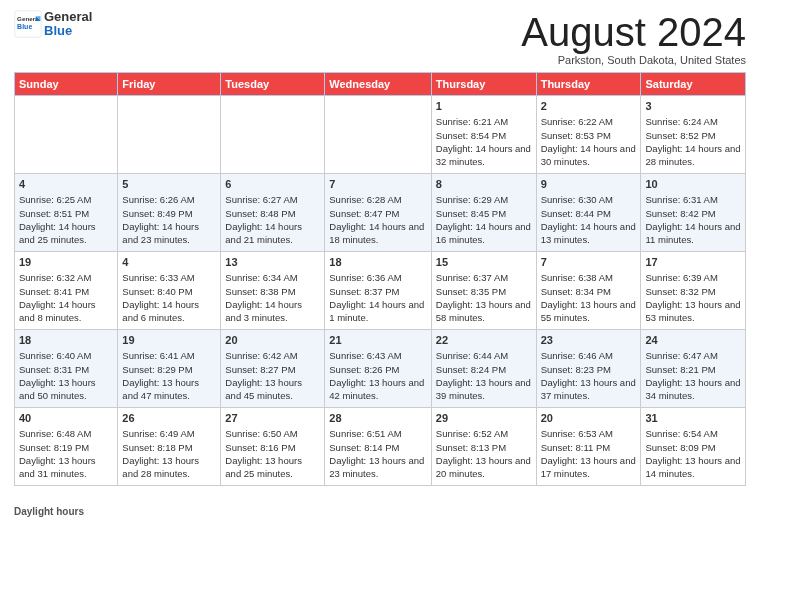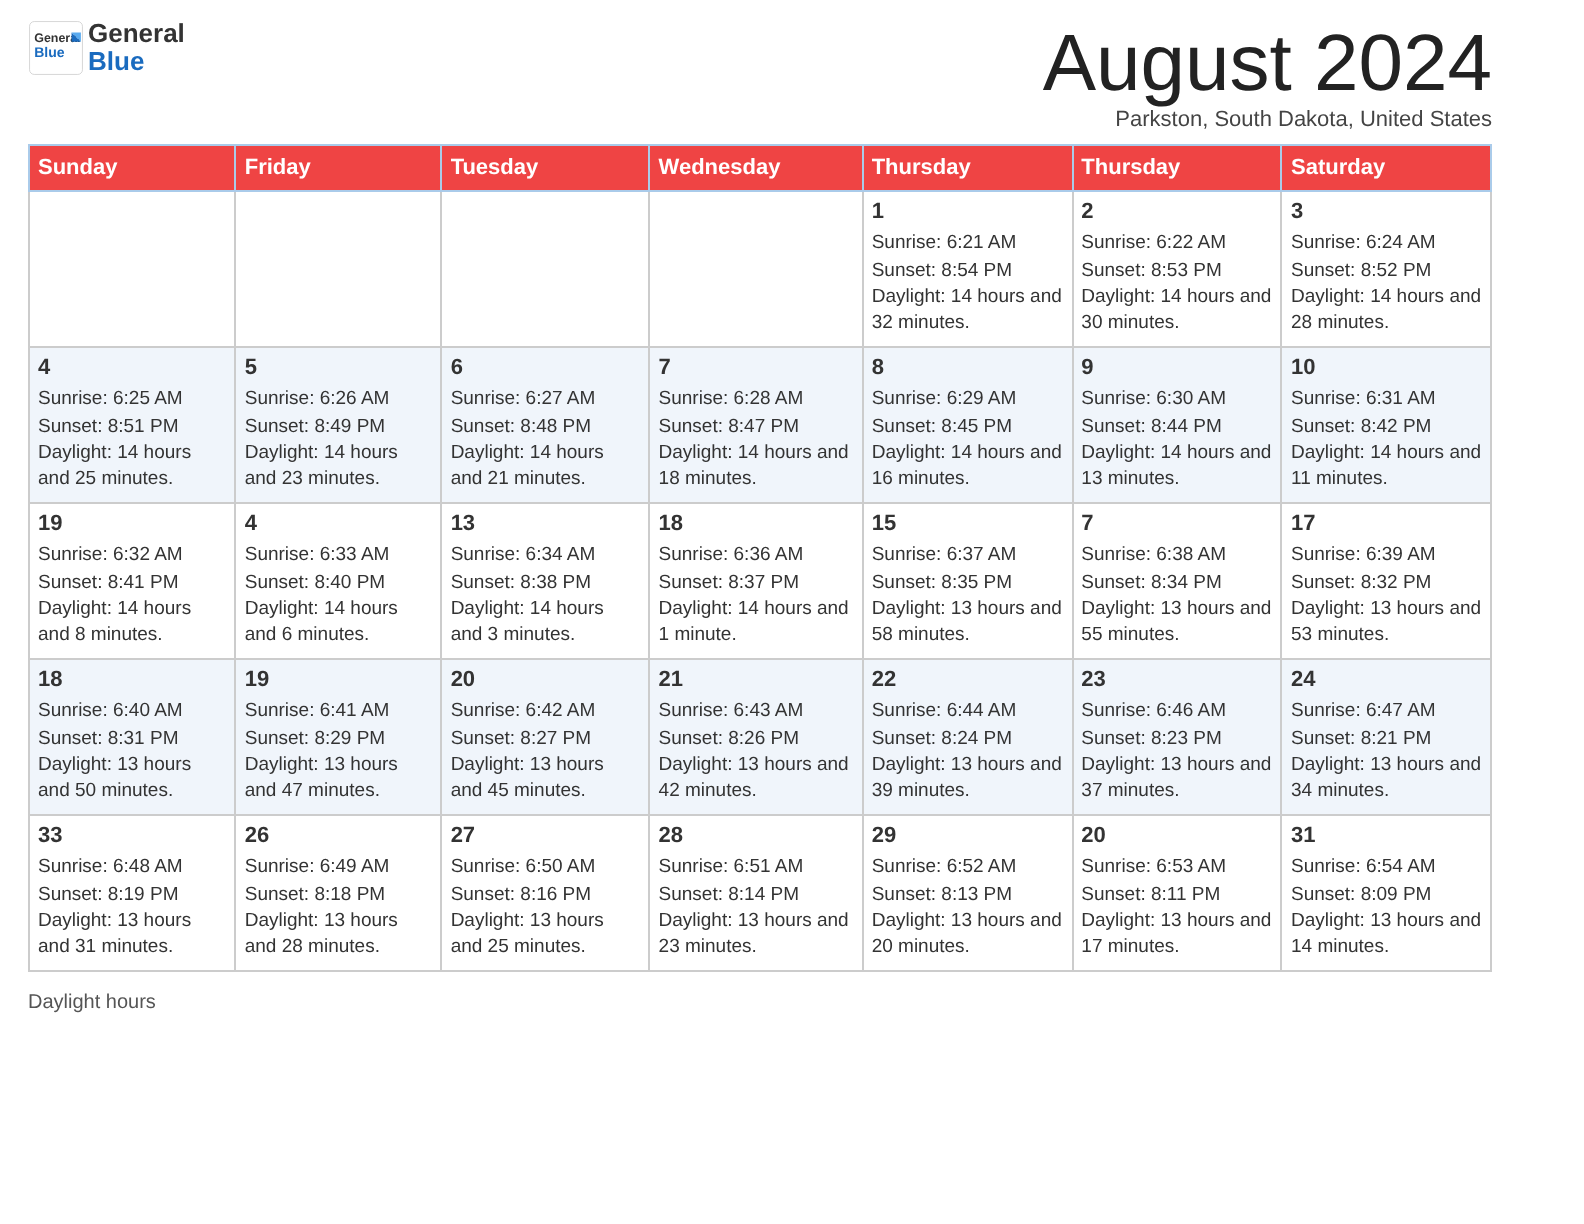--- a/index.html
+++ b/index.html
@@ -85,23 +85,24 @@
       margin-bottom: 1px;
     }
     .day-info {
       font-size: 9.5px;
       color: #333;
     }
     .empty-cell {
       background: #fff !important;
     }
     .footer-note {
-      margin-top: 10px;
+      margin-top: 20px;
       font-size: 10px;
       color: #555;
+      font-weight: bold;
     }
   </style>
 </head>
 <body>
 
 <div class="page">
   <div class="header">
     <div class="logo">
       <svg class="logo-icon" viewBox="0 0 36 36">
         <rect x="1" y="1" width="34" height="34" rx="3" fill="white" stroke="#ccc" stroke-width="0.5"></rect>
@@ -237,21 +238,21 @@
             <span class="day-number">23</span>
             <div class="day-info">Sunrise: 6:46 AM<br>Sunset: 8:23 PM<br>Daylight: 13 hours and 37 minutes.</div>
           </td>
           <td>
             <span class="day-number">24</span>
             <div class="day-info">Sunrise: 6:47 AM<br>Sunset: 8:21 PM<br>Daylight: 13 hours and 34 minutes.</div>
           </td>
         </tr>
         <tr>
           <td>
-            <span class="day-number">33</span>
+            <span class="day-number">40</span>
             <div class="day-info">Sunrise: 6:48 AM<br>Sunset: 8:19 PM<br>Daylight: 13 hours and 31 minutes.</div>
           </td>
           <td>
             <span class="day-number">26</span>
             <div class="day-info">Sunrise: 6:49 AM<br>Sunset: 8:18 PM<br>Daylight: 13 hours and 28 minutes.</div>
           </td>
           <td>
             <span class="day-number">27</span>
             <div class="day-info">Sunrise: 6:50 AM<br>Sunset: 8:16 PM<br>Daylight: 13 hours and 25 minutes.</div>
           </td>

